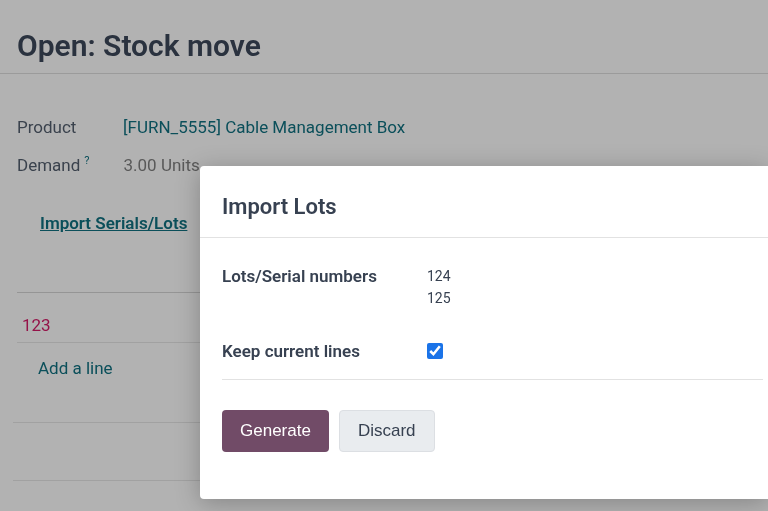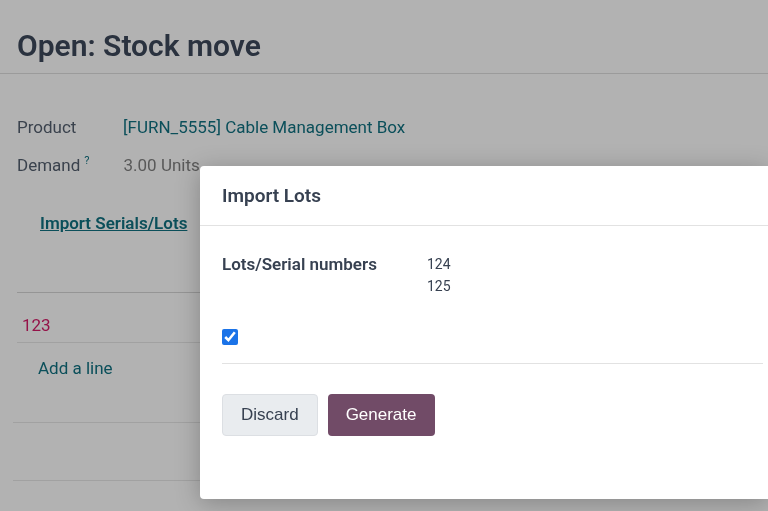--- a/index.html
+++ b/index.html
@@ -122,25 +122,24 @@
       top: 166px;
       left: 200px;
       right: 0;
       bottom: 12px;
       background: #fff;
       border-radius: 4px 0 0 4px;
       box-shadow: 0 4px 24px rgba(0,0,0,0.25);
       padding: 0;
     }
     .modal-title {
-      font-size: 19px;
-      font-weight: 600;
-      color: #374151;
-      padding: 10px 22px 18px 22px;
-      margin-top: 8px;
+      font-size: 22px;
+      font-weight: 600;
+      color: #374151;
+      padding: 28px 22px 18px 22px;
     }
     .modal-hr {
       height: 1px;
       background: #e2e2e2;
     }
     .modal-body {
       padding: 28px 5px 10px 22px;
     }
     .modal-field {
       display: flex;
@@ -232,20 +231,21 @@
   <div class="modal-hr"></div>
   <div class="modal-body">
     <div class="modal-field">
       <div class="modal-field-label">Lots/Serial numbers</div>
       <div class="lots-val">
         <div>124</div>
         <div>125</div>
       </div>
     </div>
     <div class="kcl-row">
+      <div class="modal-field-label">Keep current lines</div>
       <input type="checkbox" class="chk" checked="" style="">
     </div>
   </div>
   <div class="modal-footer">
+    <button class="btn btn-primary">Generate</button>
     <button class="btn btn-secondary">Discard</button>
-    <button class="btn btn-primary">Generate</button>
   </div>
 </div>
 
 </body></html>

